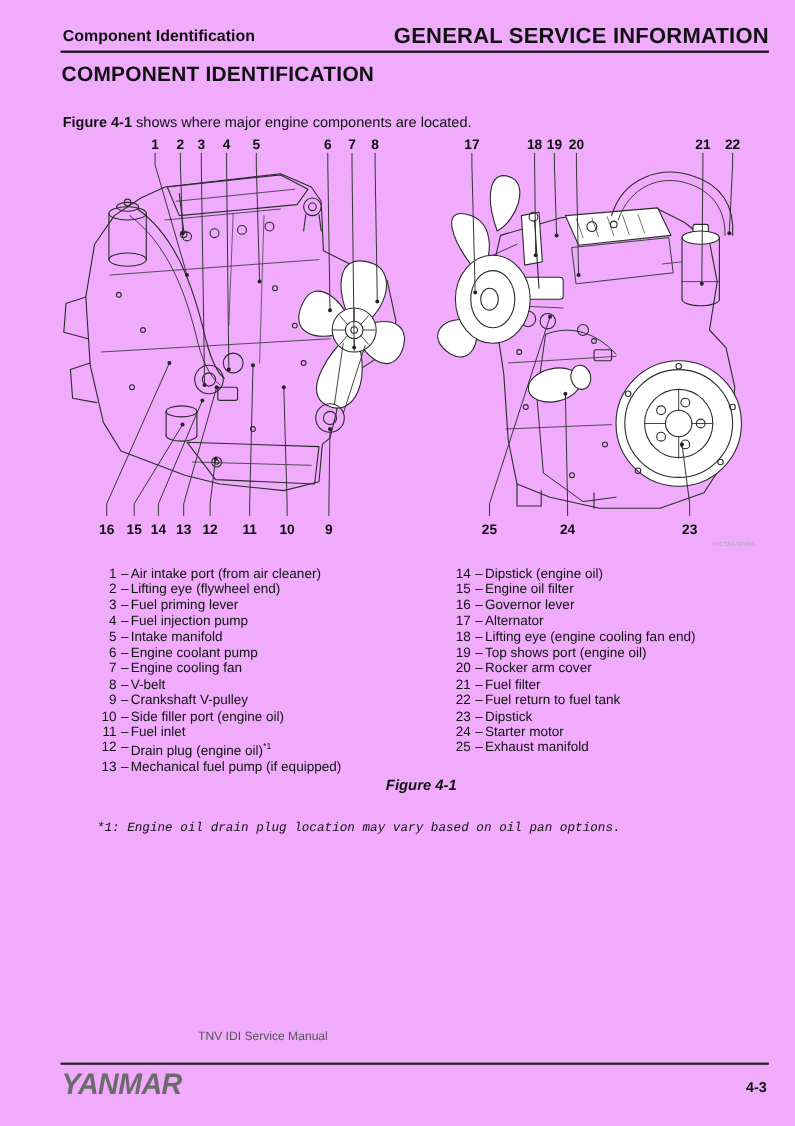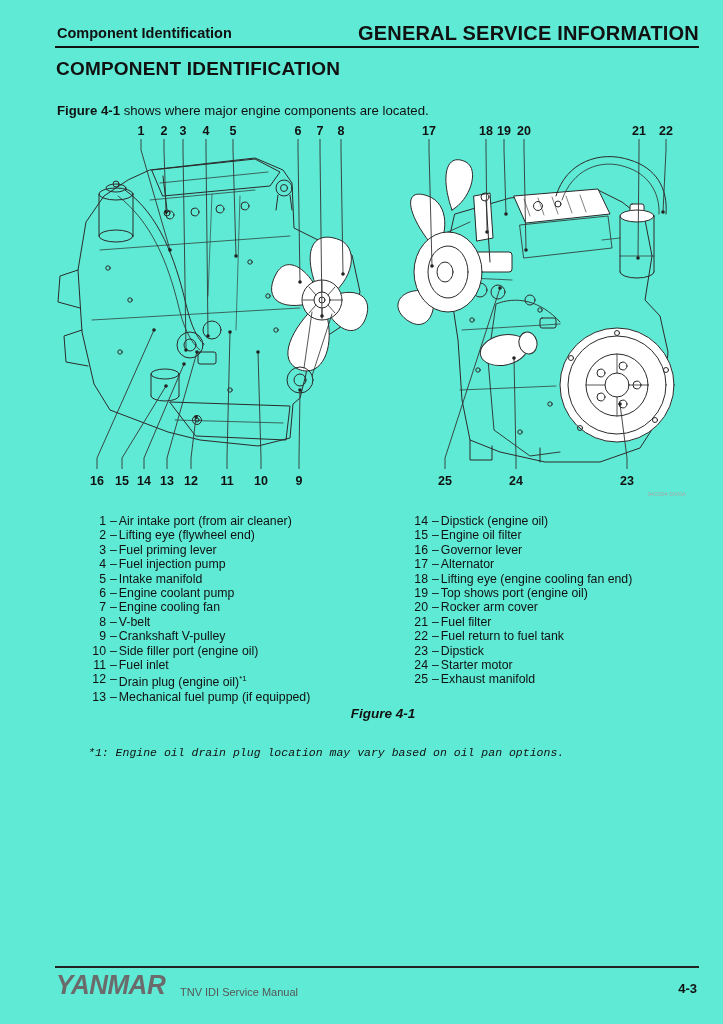--- a/index.html
+++ b/index.html
@@ -1,16 +1,16 @@
 <!DOCTYPE html>
 <html><head>
 <meta charset="utf-8">
 <style>
   html,body{margin:0;padding:0;background:#e8e8e8;}
-  .page{position:relative;width:723px;height:1024px;background:#5eead4;overflow:hidden;
+  .page{position:relative;width:723px;height:1024px;background:#f0abfc;overflow:hidden;
         font-family:"Liberation Sans","DejaVu Sans",sans-serif;color:#111;}
   
   .hdr-left{position:absolute;top:25px;left:57px;font-size:14.5px;font-weight:bold;}
   .hdr-right{position:absolute;top:22px;right:24px;font-size:20px;font-weight:bold;letter-spacing:.2px;}
   .hdr-rule{position:absolute;top:46px;left:55px;width:644px;height:2px;background:#111;}
   
   .doc-title{position:absolute;top:58px;left:56px;font-size:19px;font-weight:bold;letter-spacing:.2px;}
   .intro{position:absolute;top:90px;left:57px;font-size:13.2px;}
   .intro b{font-weight:bold;}
   
@@ -26,21 +26,21 @@
   .ldash{margin:0 2px 0 4px;flex:none;}
   .llab sup{font-size:8px;}
   
   .figcap{position:absolute;top:706px;left:43px;width:680px;text-align:center;
           font-size:13.5px;font-weight:bold;font-style:italic;}
   .footnote{position:absolute;top:746px;left:88px;font-size:11.5px;font-style:italic;font-family:Liberation Mono, monospace;}
   
   .ftr-rule{position:absolute;top:966px;left:55px;width:644px;height:2px;background:#222;}
   .logo{position:absolute;top:970px;left:56px;font-size:26px;font-weight:900;font-style:italic;
         color:#6b6b6b;letter-spacing:-.5px;transform:scaleY(1.04);}
-  .manual{position:absolute;top:986px;left:180px;font-size:11px;color:#575757;}
+  .manual{position:absolute;top:936px;left:180px;font-size:11px;color:#575757;}
   .pagenum{position:absolute;top:981px;right:26px;font-size:13px;font-weight:bold;color:#111;}
 </style>
 </head>
 <body>
 
 <div class="page">
 
   <div class="hdr-left">Component Identification</div>
   <div class="hdr-right">GENERAL SERVICE INFORMATION</div>
   <div class="hdr-rule"></div>

